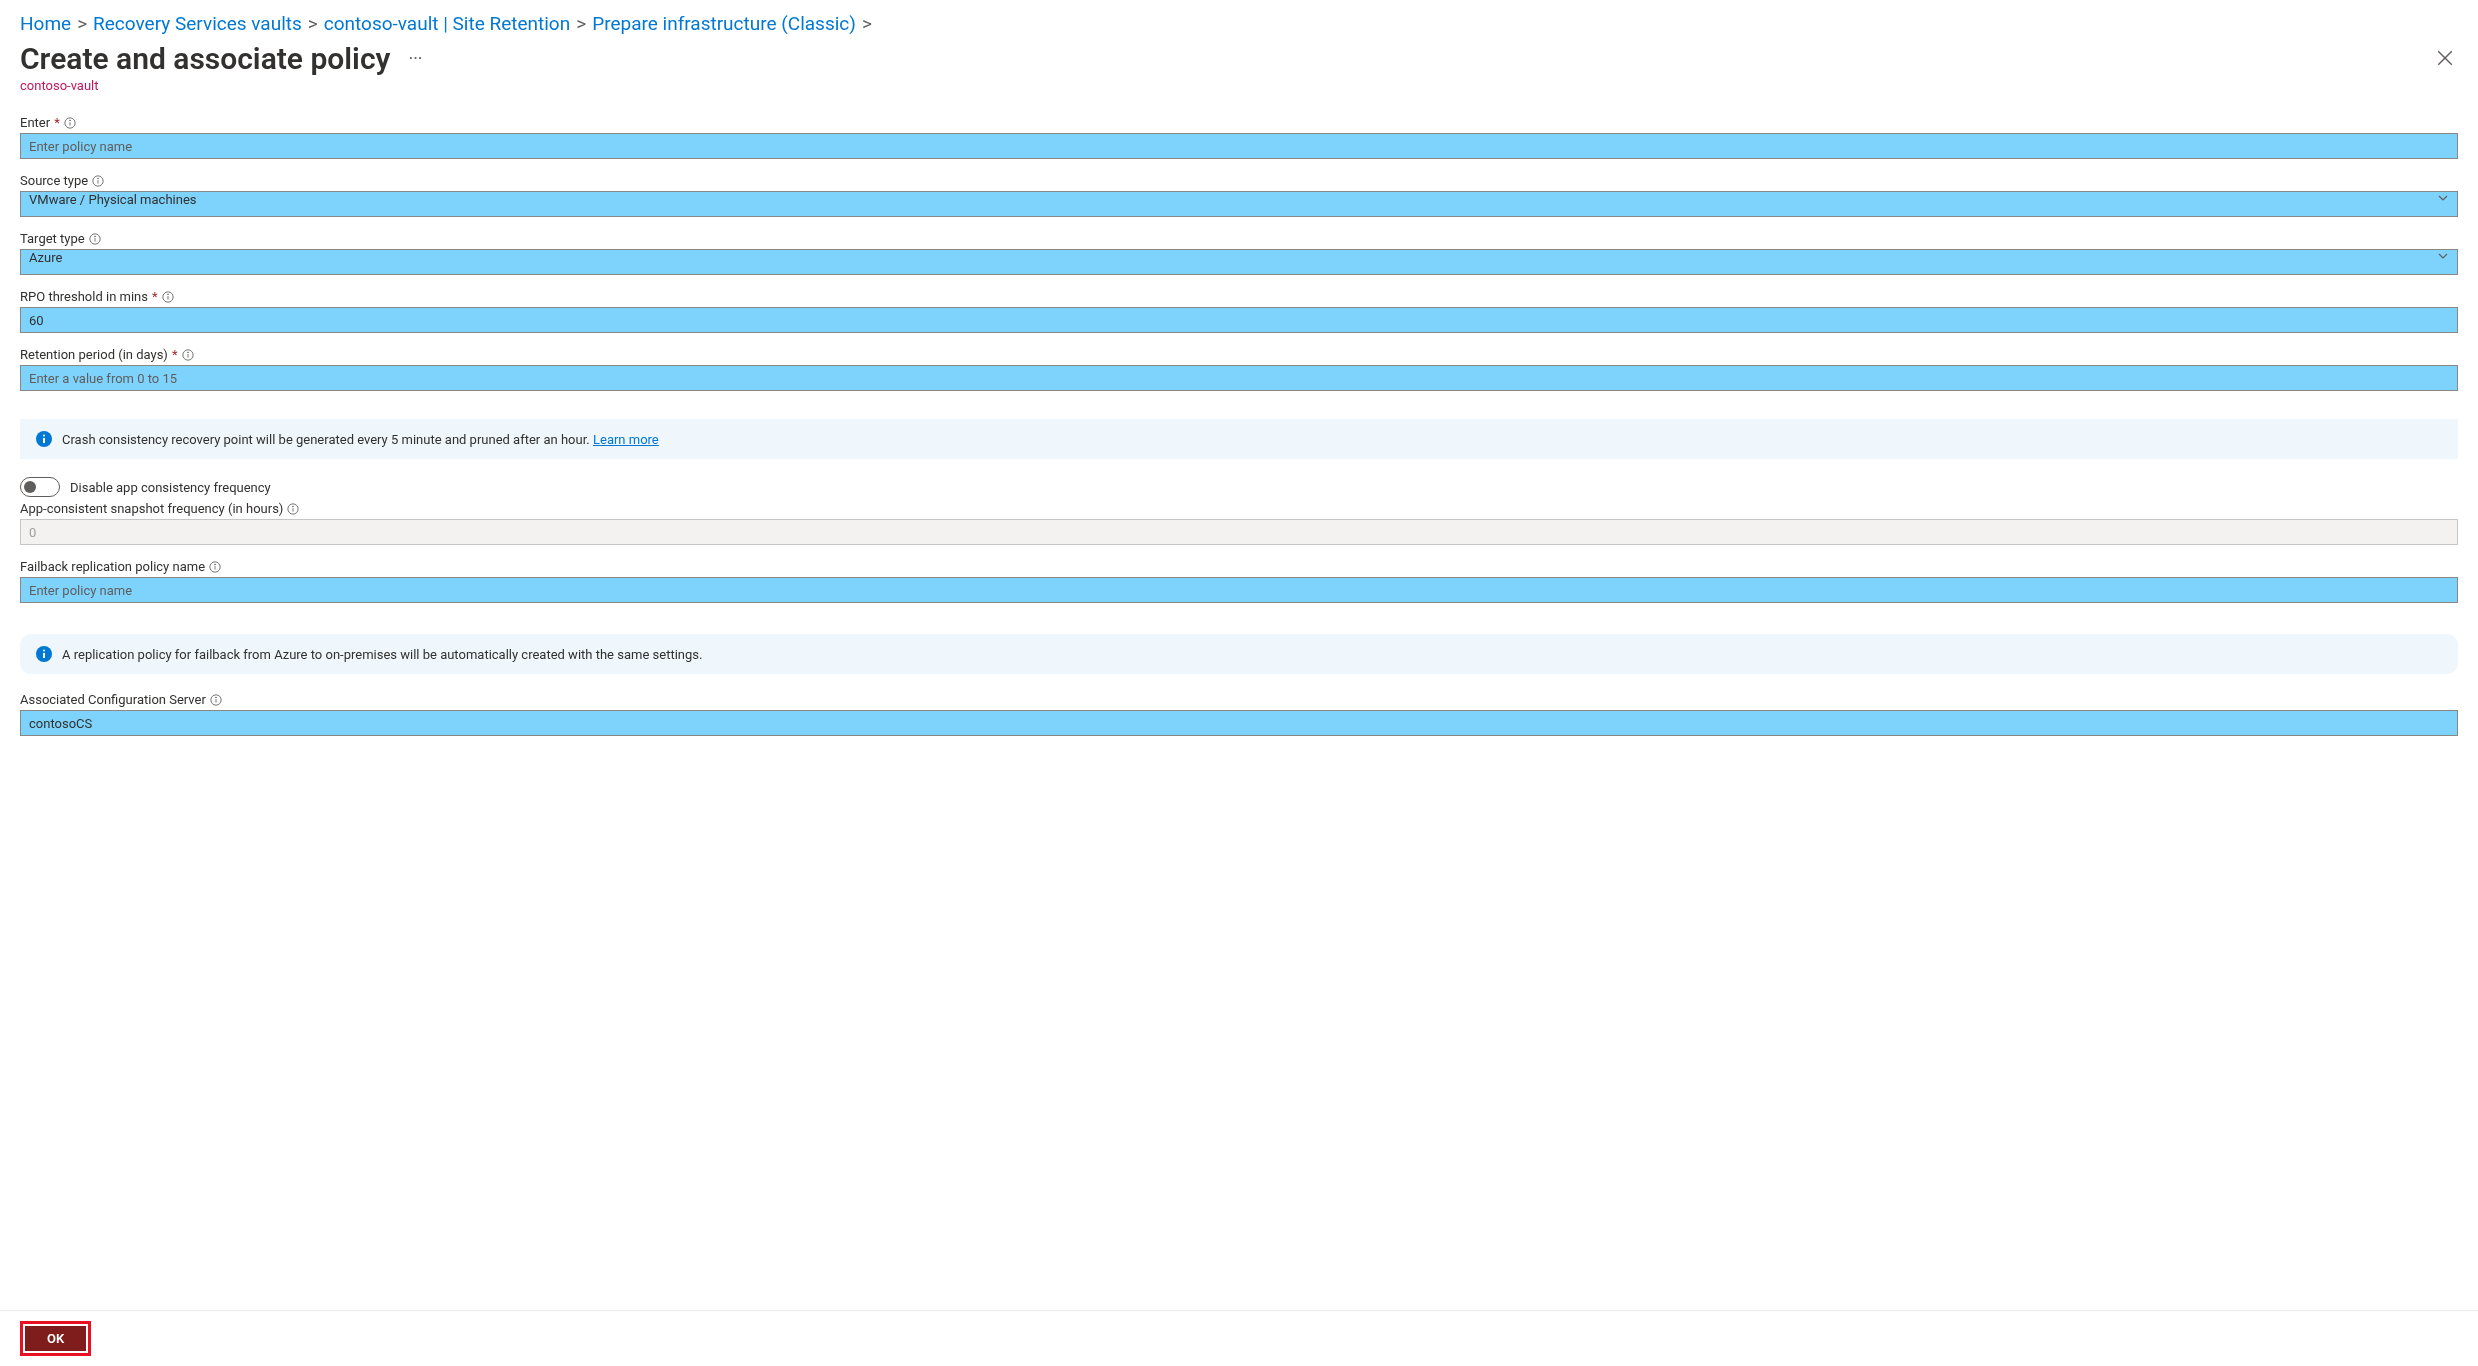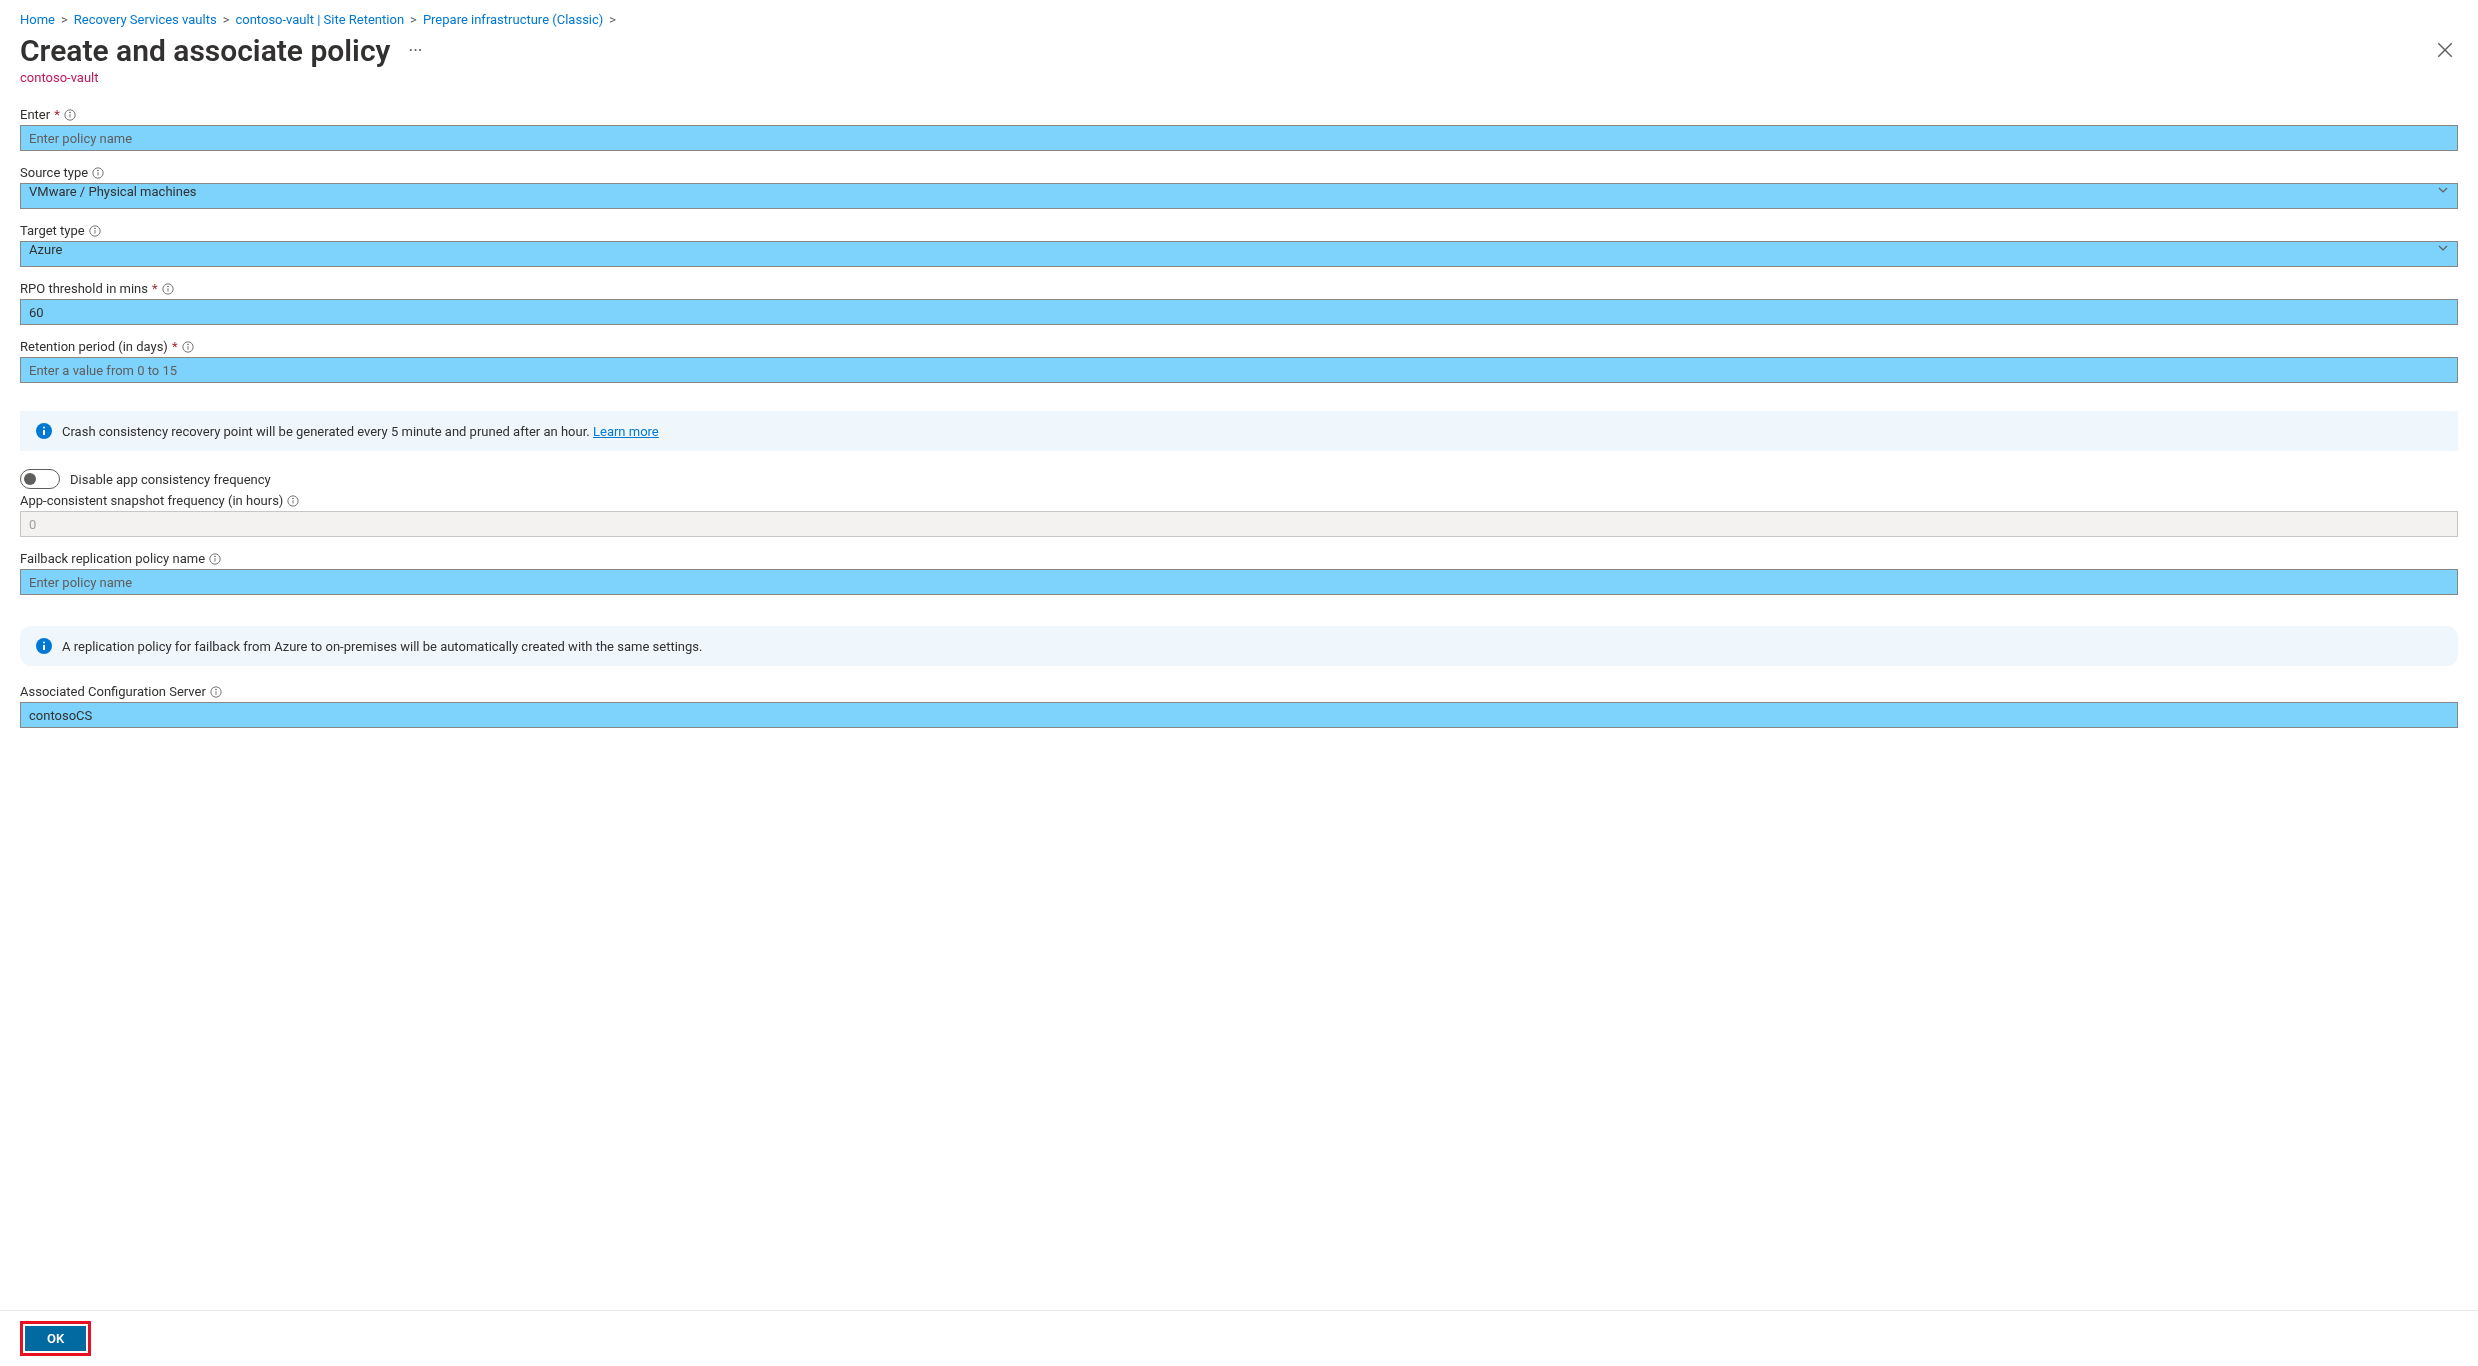--- a/index.html
+++ b/index.html
@@ -11,21 +11,21 @@
     padding: 0;
   }
   .page { padding: 12px 20px 0 20px; }
 
   
   .breadcrumb {
     display: flex;
     align-items: center;
     flex-wrap: wrap;
     gap: 6px;
-    font-size: 13px;
+    font-size: 19px;
     color: #0078d4;
     margin-bottom: 6px;
   }
   .breadcrumb a { color: #0078d4; text-decoration: none; cursor: pointer; }
   .breadcrumb .sep { color: #605e5c; }
 
   
   .header-row {
     display: flex;
     align-items: flex-start;
@@ -120,21 +120,21 @@
     border-top: 1px solid #edebe9;
     padding: 10px 20px;
     background: #ffffff;
   }
   .ok-highlight {
     display: inline-block;
     border: 3px solid #e81123;
     padding: 2px;
   }
   .ok-btn {
-    background: #0369a1;
+    background: #7f1d1d;
     color: #ffffff;
     border: none;
     font-size: 13px;
     font-weight: 600;
     padding: 5px 22px;
     cursor: pointer;
     font-family: inherit;
   }
 
   .spacer-bottom { height: 80px; }

